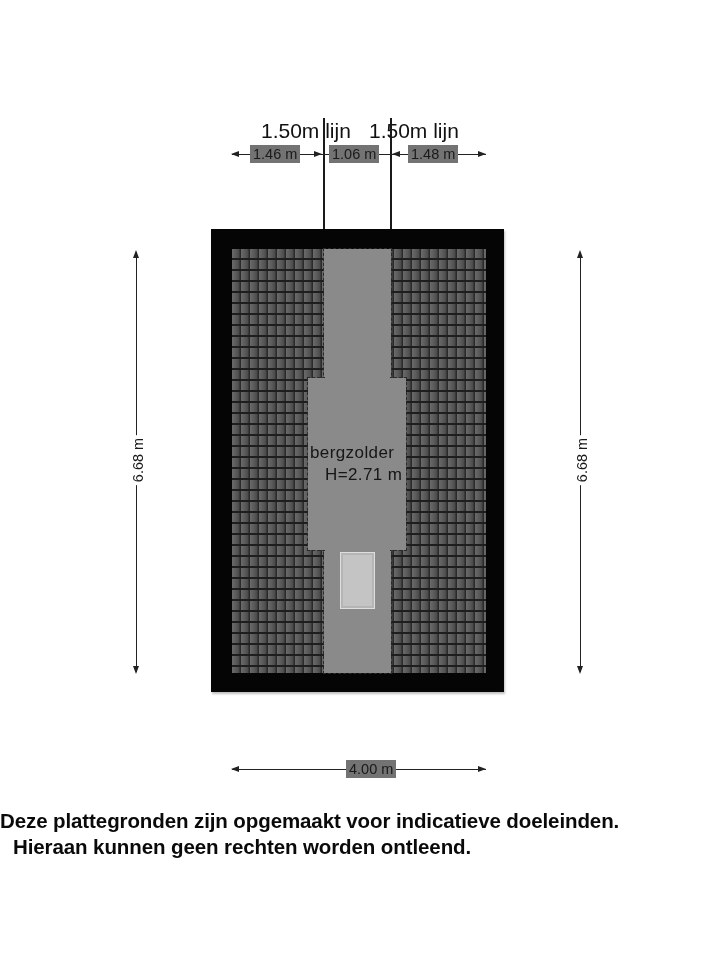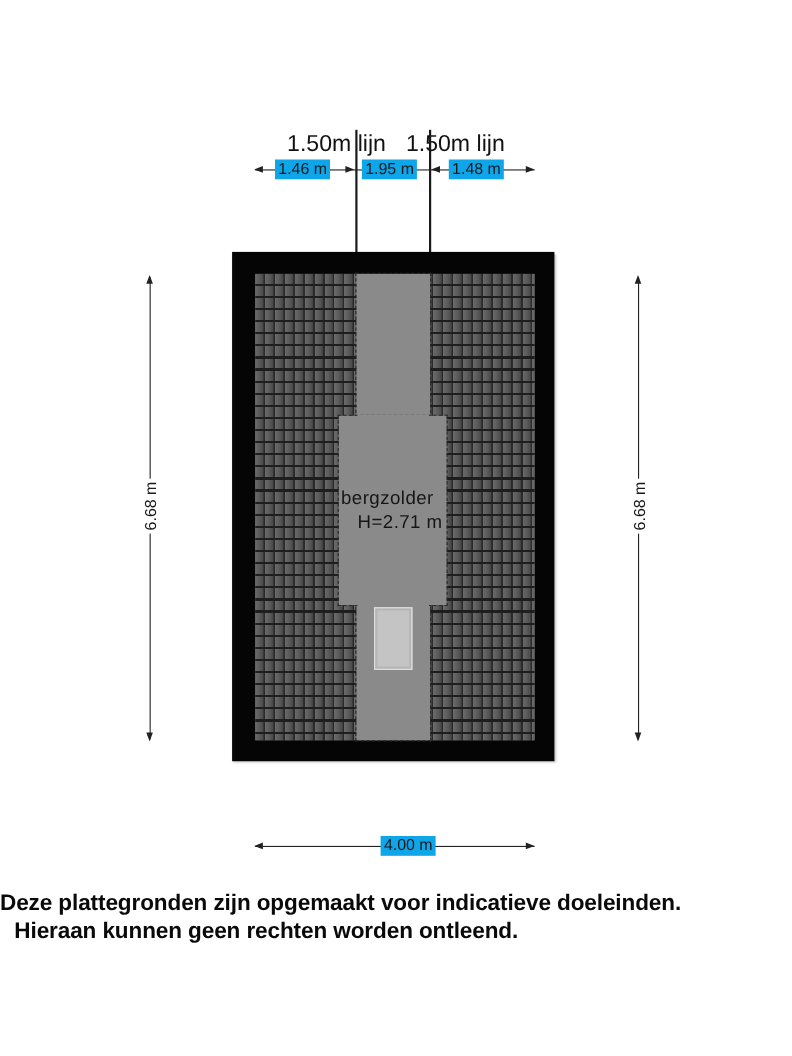--- a/index.html
+++ b/index.html
@@ -26,21 +26,21 @@
       white-space: nowrap;
       color: #111;
       margin-top: 21px;
     }
     .dim-text {
       position: absolute;
       font-size: 14.5px;
       line-height: 18px;
       white-space: nowrap;
       color: #1a1a1a;
-      background: #0ea5e9;
+      background: #737373;
       padding: 0 3px;
     }
     .vline {
       position: absolute;
       width: 2px;
       background: #1a1a1a;
     }
     .hline {
       position: absolute;
       height: 1px;
@@ -155,21 +155,21 @@
 <div class="vline" style="left:390px; top:118px; height:112px;"></div>
 
 <div>
 
   <div class="hline" style="left:232px; top:154px; width:92px;"></div>
   <div class="arrow-left" style="left:231px; top:151px;"></div>
   <div class="arrow-right" style="left:314px; top:151px;"></div>
   <div class="dim-text" style="left:250px; top:145px;">1.46 m</div>
 
   <div class="hline" style="left:324px; top:154px; width:67px;"></div>
-  <div class="dim-text" style="left:329px; top:145px;">1.95 m</div>
+  <div class="dim-text" style="left:329px; top:145px;">1.06 m</div>
 
   <div class="hline" style="left:391px; top:154px; width:95px;"></div>
   <div class="arrow-left" style="left:392px; top:151px;"></div>
   <div class="arrow-right" style="left:478px; top:151px;"></div>
   <div class="dim-text" style="left:408px; top:145px;text-align:center;">1.48 m</div>
 </div>
 
 <div class="frame"></div>
 <div class="tiles"></div>
 

